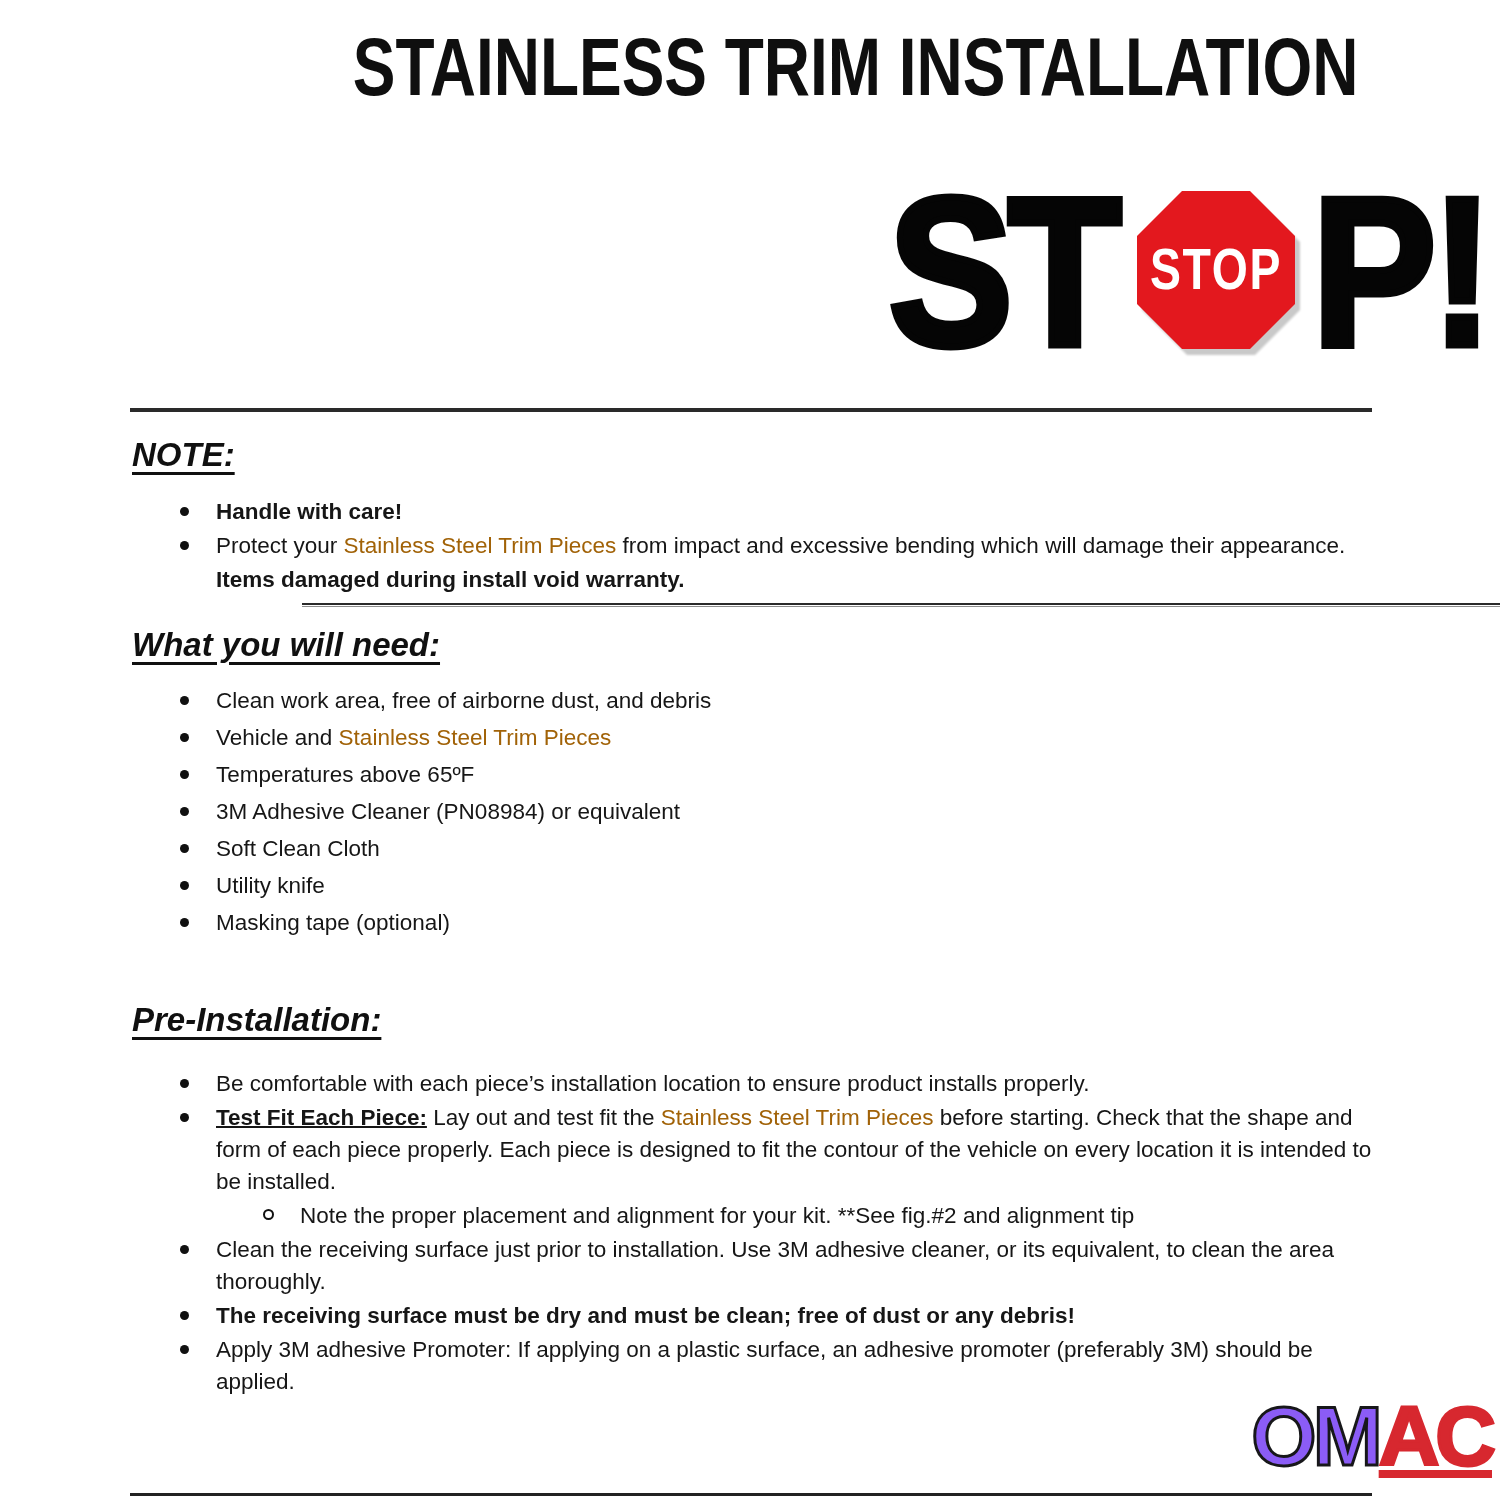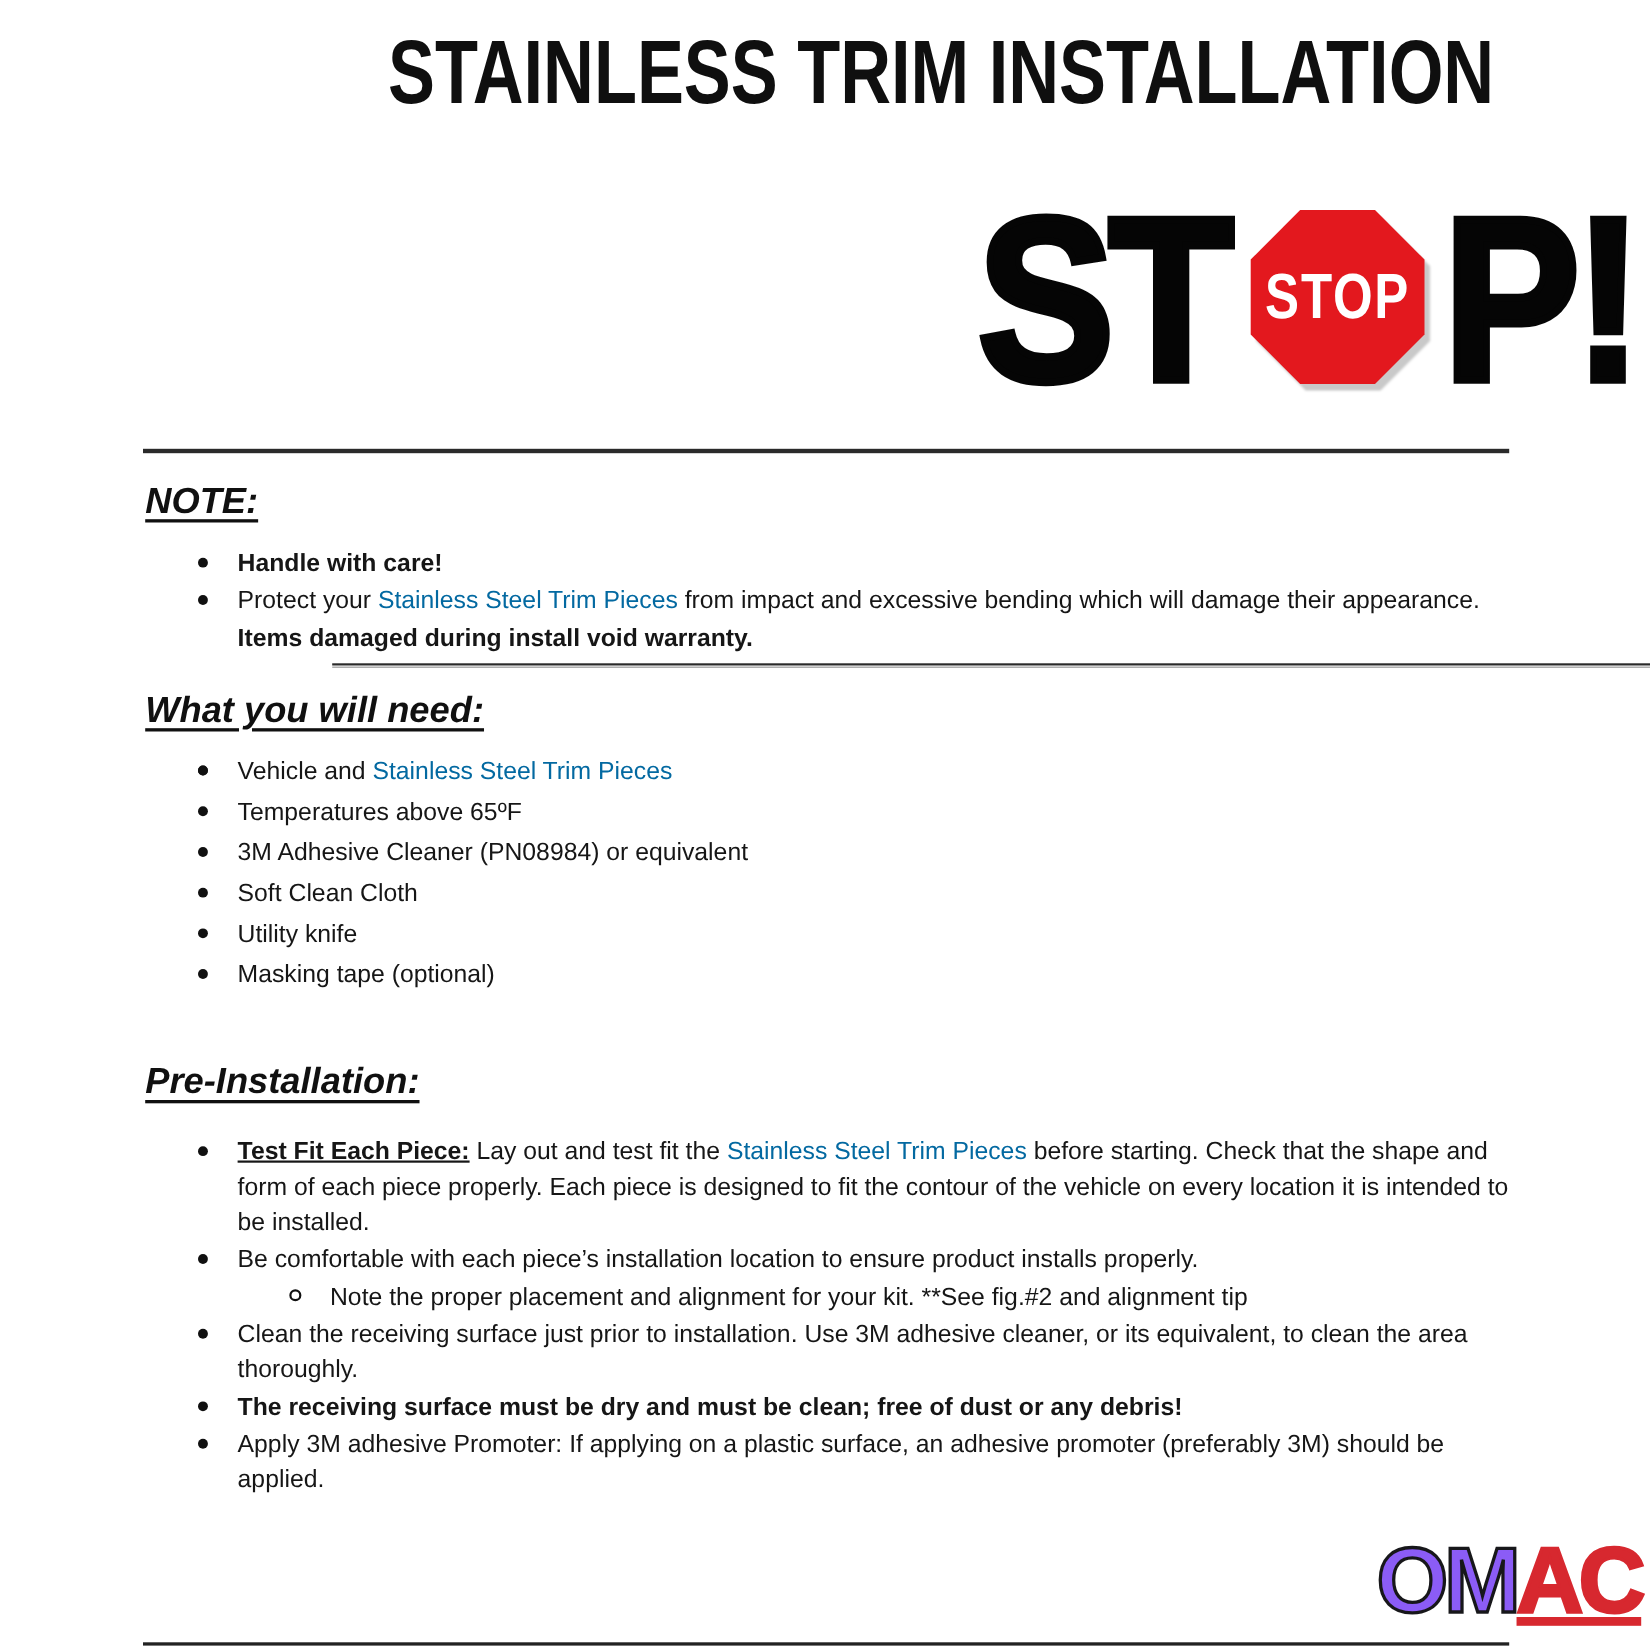--- a/index.html
+++ b/index.html
@@ -45,21 +45,21 @@
   .sec-pre ul.blist{line-height:32px;margin-top:28px;}
   .li{position:relative;padding-left:86px;max-width:1190px;}
   .sec-need .li + .li{margin-top:3px;}
   .sec-pre  .li + .li{margin-top:2px;}
   .li.sub{padding-left:170px;}
   .mk-disc{position:absolute;left:50px;top:12px;width:9px;height:9px;border-radius:50%;background:#101010;}
   .sec-pre .mk-disc{top:11px;}
   .mk-circle{position:absolute;left:133px;top:9px;width:11px;height:11px;border-radius:50%;border:2px solid #101010;background:#fff;box-sizing:border-box;}
 
   .seg-b{font-weight:bold;}
-  .seg-red{color:#0369a1;}
+  .seg-red{color:#a16207;}
   .seg-bu{font-weight:bold;text-decoration:underline;text-decoration-thickness:2px;}
 
   
   .logo{position:absolute;right:8px;bottom:22px;font-size:84px;line-height:1;font-weight:bold;letter-spacing:-4px;white-space:nowrap;}
   .logo .lg-black{color:#8b5cf6;margin-top:44px;-webkit-text-stroke:3px #17171a;}
   .logo .lg-red{color:#d7282f;text-decoration:underline;-webkit-text-stroke:3px #d7282f;}
 </style>
 </head>
 <body>
 
@@ -90,35 +90,35 @@
           <li class="li"><span class="mk-disc"></span><span class="seg-b">Handle with care!</span></li>
           <li class="li"><span class="mk-disc"></span><span>Protect your </span><span class="seg-red">Stainless Steel Trim Pieces</span><span> from impact and excessive bending which will damage their appearance. </span><span class="seg-b">Items damaged during install void warranty.</span></li>
         </ul>
     </section>
 
     <div class="rule-double"></div>
 
     <section class="sec sec-need">
       <h2 class="sec-h">What you will need:</h2>
       <ul class="blist">
-          <li class="li"><span class="mk-disc"></span></li>
+          <li class="li"><span class="mk-disc"></span><span>Clean work area, free of airborne dust, and debris</span></li>
           <li class="li"><span class="mk-disc"></span><span>Vehicle and </span><span class="seg-red">Stainless Steel Trim Pieces</span></li>
           <li class="li"><span class="mk-disc"></span><span>Temperatures above 65ºF</span></li>
           <li class="li"><span class="mk-disc"></span><span>3M Adhesive Cleaner (PN08984) or equivalent</span></li>
           <li class="li"><span class="mk-disc"></span><span>Soft Clean Cloth</span></li>
           <li class="li"><span class="mk-disc"></span><span>Utility knife</span></li>
           <li class="li"><span class="mk-disc"></span><span>Masking tape (optional)</span></li>
         </ul>
     </section>
 
     <section class="sec sec-pre">
       <h2 class="sec-h">Pre-Installation:</h2>
       <ul class="blist">
+          <li class="li"><span class="mk-disc"></span><span>Be comfortable with each piece’s installation location to ensure product installs properly.</span></li>
           <li class="li"><span class="mk-disc"></span><span class="seg-bu">Test Fit Each Piece:</span><span> Lay out and test fit the </span><span class="seg-red">Stainless Steel Trim Pieces</span><span> before starting. Check that the shape and form of each piece properly. Each piece is designed to fit the contour of the vehicle on every location it is intended to be installed.</span></li>
-          <li class="li"><span class="mk-disc"></span><span>Be comfortable with each piece’s installation location to ensure product installs properly.</span></li>
           <li class="li sub"><span class="mk-circle"></span><span>Note the proper placement and alignment for your kit. **See fig.#2 and alignment tip</span></li>
           <li class="li"><span class="mk-disc"></span><span>Clean the receiving surface just prior to installation. Use 3M adhesive cleaner, or its equivalent, to clean the area thoroughly.</span></li>
           <li class="li"><span class="mk-disc"></span><span class="seg-b">The receiving surface must be dry and must be clean; free of dust or any debris!</span></li>
           <li class="li"><span class="mk-disc"></span><span>Apply 3M adhesive Promoter: If applying on a plastic surface, an adhesive promoter (preferably 3M) should be applied.</span></li>
         </ul>
     </section>
 
   </div>
 
   <div class="logo">

